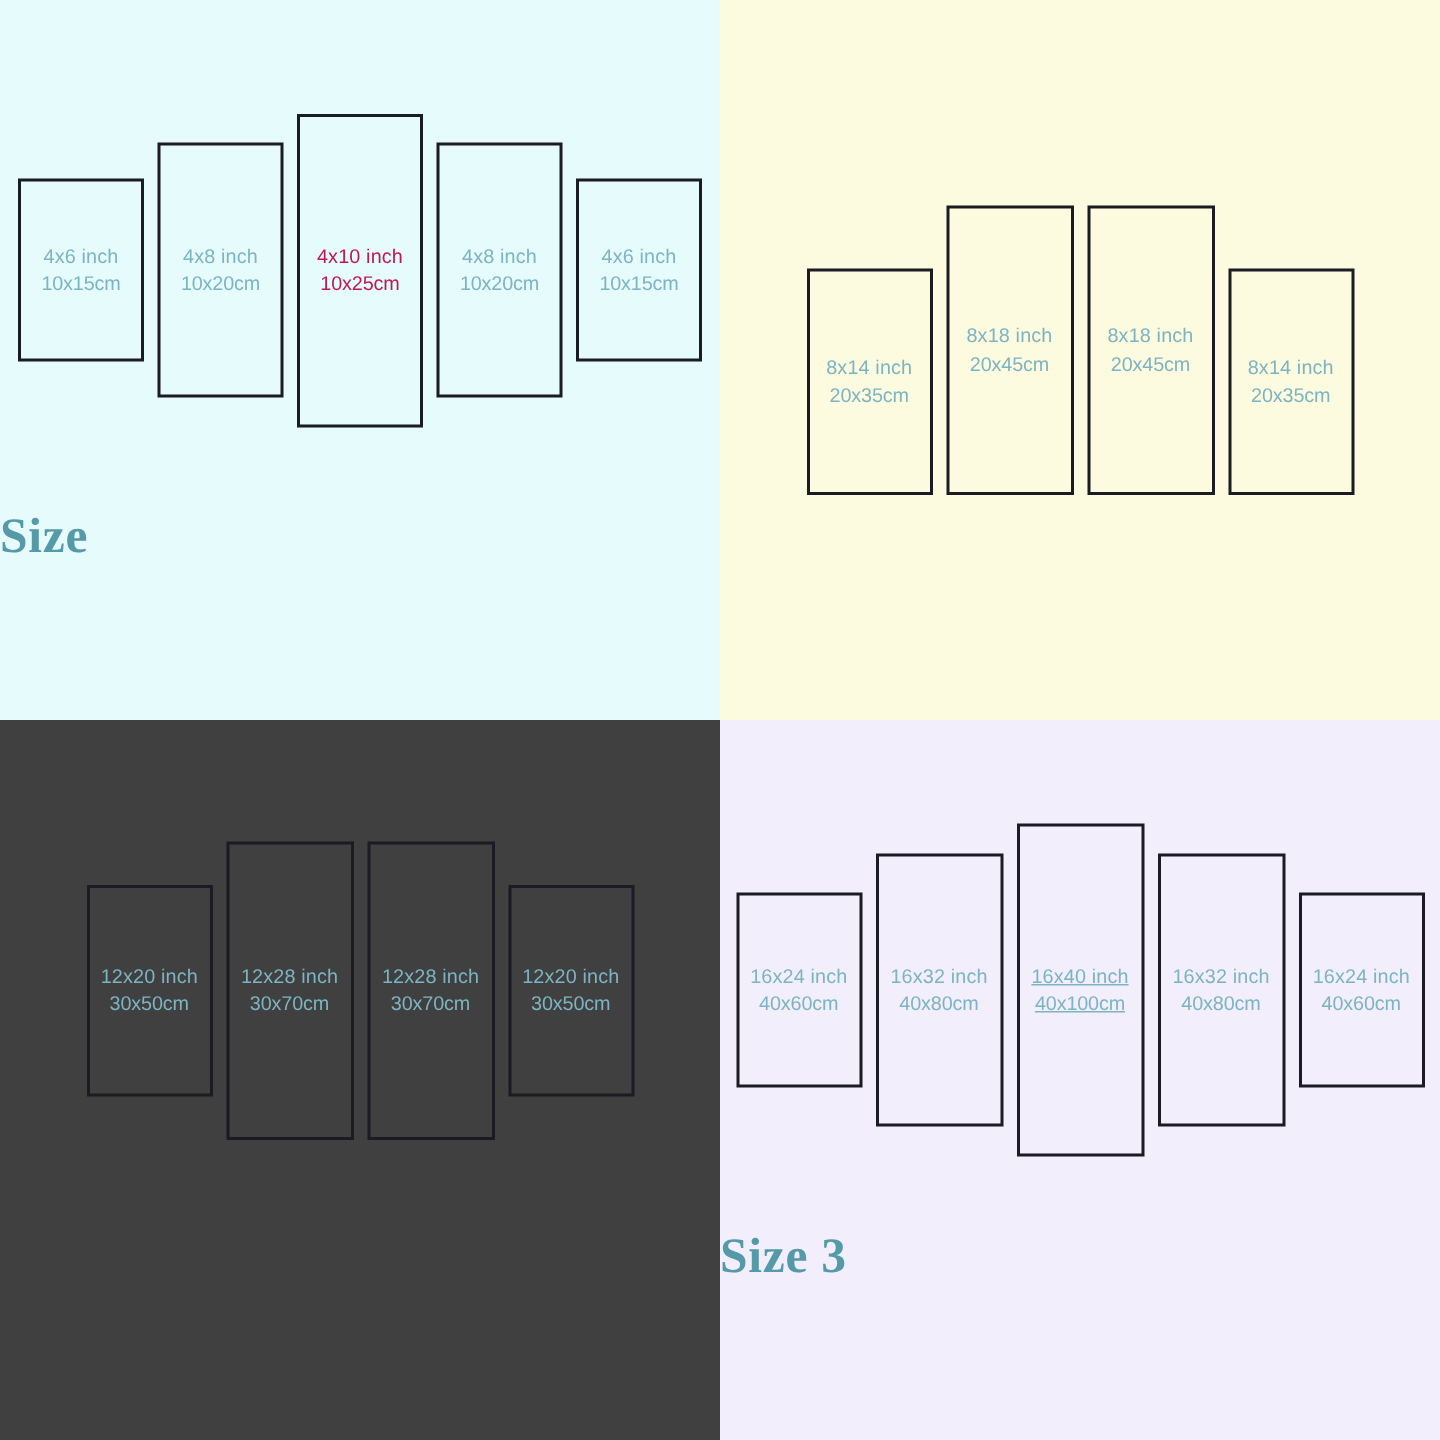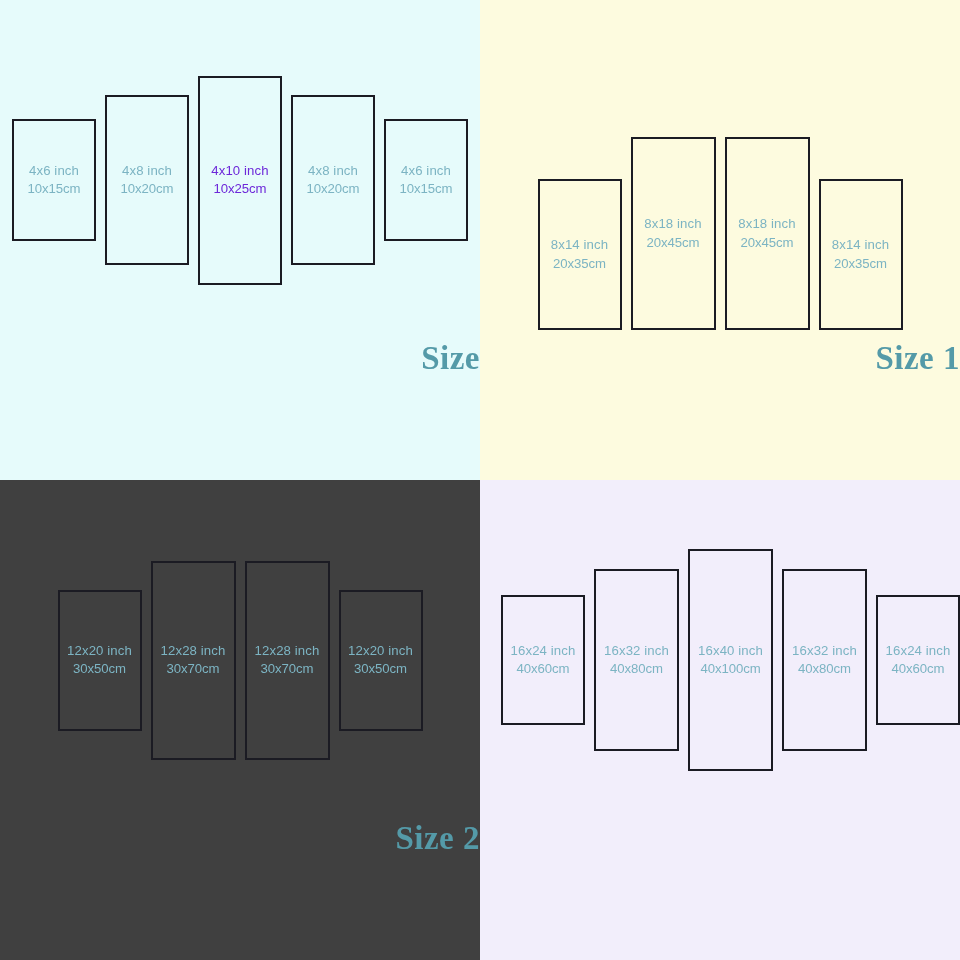--- a/index.html
+++ b/index.html
@@ -46,21 +46,21 @@
     font-size:13.2px;
     line-height:1.38;
     letter-spacing:0.1px;
     white-space:nowrap;
     text-align:center;
   }
   .panel-label .ln2{letter-spacing:-0.1px;}
   .title{
     position:absolute;
     left:0;right:0;
-    text-align:right;
+    text-align:left;
     font-family:"Liberation Serif",serif;
     font-weight:bold;
     font-size:33px;
     color:#549aa8;
     letter-spacing:0.5px;
   }
 </style>
 </head>
 <body>
 
@@ -73,21 +73,21 @@
             <div class="ln2">10x15cm</div>
           </div>
         </div>
         <div class="panel" style="width: 84px; height: 170px; border-color: rgb(27, 27, 35);">
           <div class="panel-label" style="color: rgb(124, 180, 195);">
             <div>4x8 inch</div>
             <div class="ln2">10x20cm</div>
           </div>
         </div>
         <div class="panel" style="width: 84px; height: 209px; border-color: rgb(27, 27, 35);">
-          <div class="panel-label" style="color: #6d28d9;">
+          <div class="panel-label" style="color: #be185d;">
             <div>4x10 inch</div>
             <div class="ln2">10x25cm</div>
           </div>
         </div>
         <div class="panel" style="width: 84px; height: 170px; border-color: rgb(27, 27, 35);">
           <div class="panel-label" style="color: rgb(124, 180, 195);">
             <div>4x8 inch</div>
             <div class="ln2">10x20cm</div>
           </div>
         </div>
@@ -120,21 +120,20 @@
             <div class="ln2">20x45cm</div>
           </div>
         </div>
         <div class="panel" style="width: 84px; height: 151px; border-color: rgb(27, 27, 35);">
           <div class="panel-label" style="color: rgb(124, 180, 195);">
             <div>8x14 inch</div>
             <div class="ln2">20x35cm</div>
           </div>
         </div>
       </div>
-      <div class="title" style="color: rgb(84, 154, 168); top: 340px;">Size 1</div>
     </div>
     <div class="quadrant" style="background: #404040;">
       <div class="panels" style="top: 30px;">
         <div class="panel" style="width: 84px; height: 141px; border-color: rgb(27, 27, 35);">
           <div class="panel-label" style="color: rgb(124, 180, 195);">
             <div>12x20 inch</div>
             <div class="ln2">30x50cm</div>
           </div>
         </div>
         <div class="panel" style="width: 85px; height: 199px; border-color: rgb(27, 27, 35);">
@@ -149,49 +148,49 @@
             <div class="ln2">30x70cm</div>
           </div>
         </div>
         <div class="panel" style="width: 84px; height: 141px; border-color: rgb(27, 27, 35);">
           <div class="panel-label" style="color: rgb(124, 180, 195);">
             <div>12x20 inch</div>
             <div class="ln2">30x50cm</div>
           </div>
         </div>
       </div>
-      <div class="title" style="color: rgb(84, 154, 168); top: 340px;">Size 2</div>
     </div>
     <div class="quadrant" style="background: rgb(242, 238, 251);">
-      <div class="panels" style="top: 30px; justify-content: flex-end;">
+      <div class="panels" style="top: 30px;">
         <div class="panel" style="width: 84px; height: 130px; border-color: rgb(27, 27, 35);">
           <div class="panel-label" style="color: rgb(124, 180, 195);">
             <div>16x24 inch</div>
             <div class="ln2">40x60cm</div>
           </div>
         </div>
         <div class="panel" style="width: 85px; height: 182px; border-color: rgb(27, 27, 35);">
           <div class="panel-label" style="color: rgb(124, 180, 195);">
             <div>16x32 inch</div>
             <div class="ln2">40x80cm</div>
           </div>
         </div>
         <div class="panel" style="width: 85px; height: 222px; border-color: rgb(27, 27, 35);">
-          <div class="panel-label" style="color: rgb(124, 180, 195);">
+          <div class="panel-label" style="color: rgb(124, 180, 195); text-decoration: underline;">
             <div>16x40 inch</div>
             <div class="ln2">40x100cm</div>
           </div>
         </div>
         <div class="panel" style="width: 85px; height: 182px; border-color: rgb(27, 27, 35);">
           <div class="panel-label" style="color: rgb(124, 180, 195);">
             <div>16x32 inch</div>
             <div class="ln2">40x80cm</div>
           </div>
         </div>
         <div class="panel" style="width: 84px; height: 130px; border-color: rgb(27, 27, 35);">
           <div class="panel-label" style="color: rgb(124, 180, 195);">
             <div>16x24 inch</div>
             <div class="ln2">40x60cm</div>
           </div>
         </div>
       </div>
+      <div class="title" style="color: rgb(84, 154, 168); top: 340px;">Size 3</div>
     </div>
   </div>
 
 </body></html>

